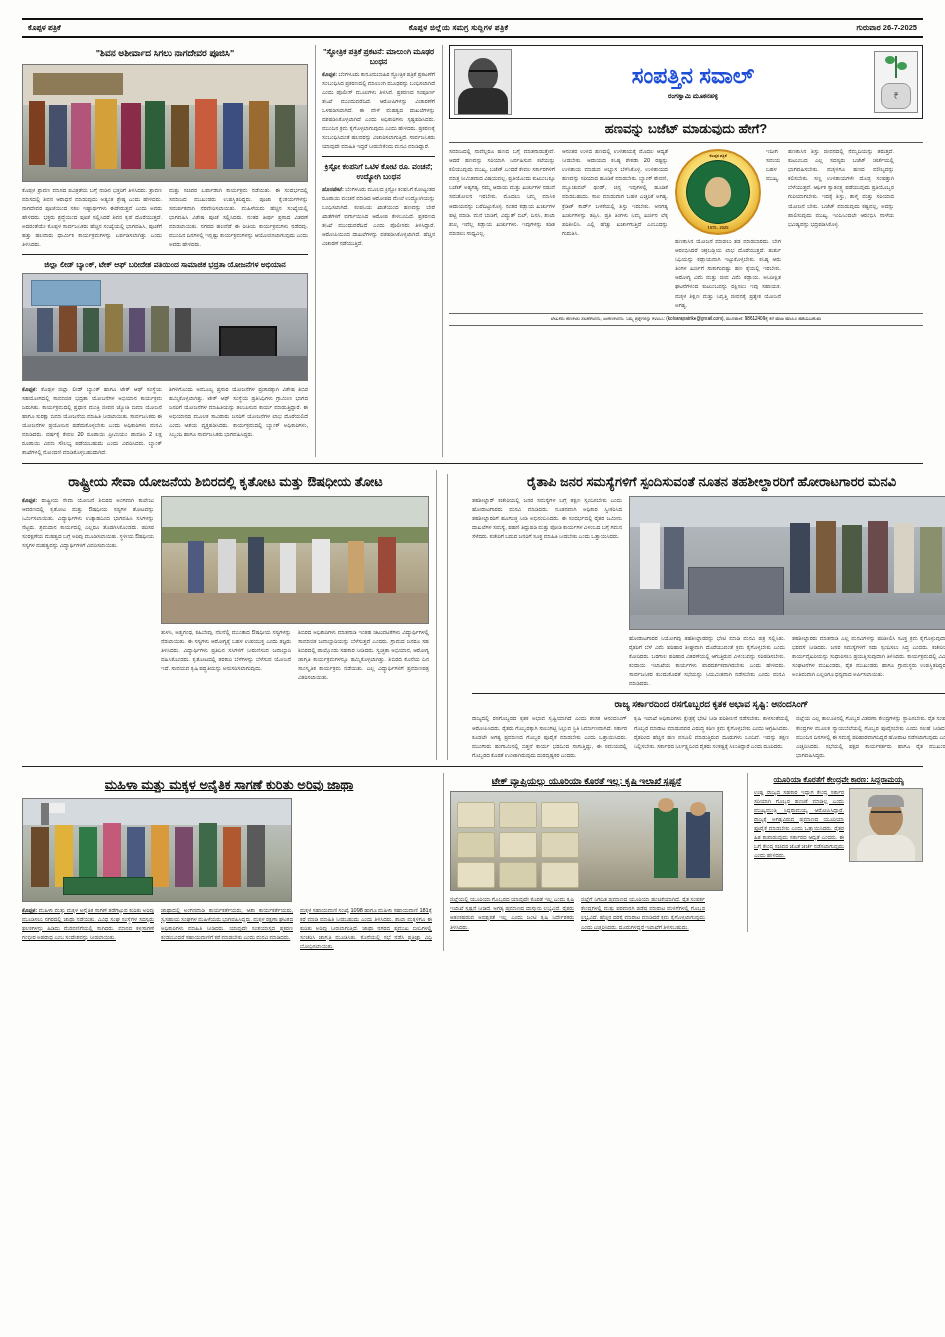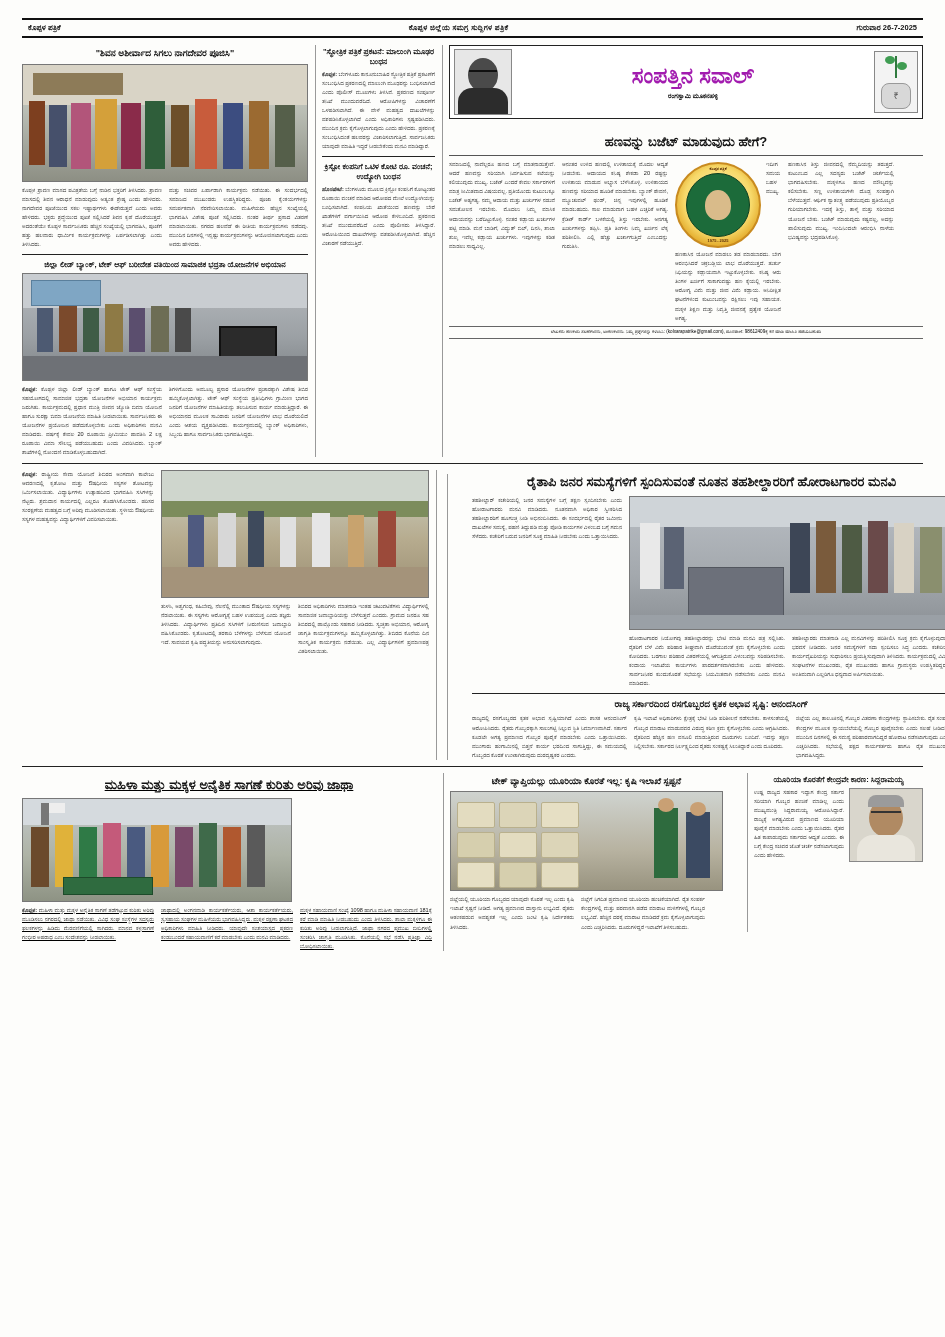--- a/index.html
+++ b/index.html
@@ -108,21 +108,21 @@
     overflow: hidden;
     border: .5px solid #888;
   }
   .savaal .title {
     flex: 1;
     text-align: center;
   }
   .savaal .title .main {
     font-size: 22px;
     font-weight: bold;
-    color: #a21caf;
+    color: #1d4ed8;
     line-height: 1;
   }
   .savaal .title .sub {
     font-size: 6.5px;
     margin-top: 5px;
     font-weight: bold;
   }
   .savaal .moneybag {
     width: 44px; height: 62px;
     border: .5px solid #888;
@@ -271,21 +271,21 @@
         </div>
         <div class="moneybag">
           <div style="position:absolute;left:50%;bottom:3px;transform:translateX(-50%);width:30px;height:26px;border-radius:8px;background:#d8d8d8;border:1px solid #999;"></div>
           <div style="position:absolute;left:50%;bottom:10px;transform:translateX(-50%);font-size:9px;color:#555;">₹</div>
           <div style="position:absolute;left:50%;top:4px;transform:translateX(-50%);width:2px;height:22px;background:#2f7a3f;"></div>
           <div style="position:absolute;left:10px;top:4px;width:10px;height:8px;border-radius:50%;background:#3f9c52;"></div>
           <div style="position:absolute;right:10px;top:10px;width:10px;height:8px;border-radius:50%;background:#3f9c52;"></div>
         </div>
       </div>
 
-      <h2 class="head red" style="margin-top:15px;">ಹಣವನ್ನು ಬಜೆಟ್ ಮಾಡುವುದು ಹೇಗೆ?</h2>
+      <h2 class="head red" style="margin-top:2px;">ಹಣವನ್ನು ಬಜೆಟ್ ಮಾಡುವುದು ಹೇಗೆ?</h2>
       <div class="rule-thin"></div>
 
       <div class="cols4" style="margin-top:3px;">
         <div class="col-text" style="width:106px;">ಸಮಾಜದಲ್ಲಿ ನಾವೆಲ್ಲರೂ ಹಣದ ಬಗ್ಗೆ ಮಾತನಾಡುತ್ತೇವೆ. ಆದರೆ ಹಣವನ್ನು ಸರಿಯಾಗಿ ನಿರ್ವಹಿಸುವ ಕಲೆಯನ್ನು ಕಲಿಯುವುದು ಮುಖ್ಯ. ಬಜೆಟ್ ಎಂದರೆ ಕೇವಲ ಸರ್ಕಾರಗಳಿಗೆ ಮಾತ್ರ ಸೀಮಿತವಾದ ವಿಷಯವಲ್ಲ. ಪ್ರತಿಯೊಂದು ಕುಟುಂಬಕ್ಕೂ ಬಜೆಟ್ ಅತ್ಯಗತ್ಯ. ನಮ್ಮ ಆದಾಯ ಮತ್ತು ಖರ್ಚುಗಳ ನಡುವೆ ಸಮತೋಲನ ಇರಬೇಕು. ಮೊದಲು ನಿಮ್ಮ ಮಾಸಿಕ ಆದಾಯವನ್ನು ಬರೆದಿಟ್ಟುಕೊಳ್ಳಿ. ನಂತರ ಕಡ್ಡಾಯ ಖರ್ಚುಗಳ ಪಟ್ಟಿ ಮಾಡಿ. ಮನೆ ಬಾಡಿಗೆ, ವಿದ್ಯುತ್ ಬಿಲ್, ದಿನಸಿ, ಶಾಲಾ ಶುಲ್ಕ ಇವೆಲ್ಲ ಕಡ್ಡಾಯ ಖರ್ಚುಗಳು. ಇವುಗಳನ್ನು ಕಡಿತ ಮಾಡಲು ಸಾಧ್ಯವಿಲ್ಲ.</div>
         <div class="col-text" style="width:106px;">ಆನಂತರ ಉಳಿದ ಹಣದಲ್ಲಿ ಉಳಿತಾಯಕ್ಕೆ ಮೊದಲ ಆದ್ಯತೆ ನೀಡಬೇಕು. ಆದಾಯದ ಕನಿಷ್ಠ ಶೇಕಡಾ 20 ರಷ್ಟನ್ನು ಉಳಿತಾಯ ಮಾಡುವ ಅಭ್ಯಾಸ ಬೆಳೆಸಿಕೊಳ್ಳಿ. ಉಳಿತಾಯದ ಹಣವನ್ನು ಸರಿಯಾದ ಹೂಡಿಕೆ ಮಾಡಬೇಕು. ಬ್ಯಾಂಕ್ ಠೇವಣಿ, ಮ್ಯೂಚುವಲ್ ಫಂಡ್, ಚಿನ್ನ ಇವುಗಳಲ್ಲಿ ಹೂಡಿಕೆ ಮಾಡಬಹುದು. ಸಾಲ ಮಾಡುವಾಗ ಬಹಳ ಎಚ್ಚರಿಕೆ ಅಗತ್ಯ. ಕ್ರೆಡಿಟ್ ಕಾರ್ಡ್ ಬಳಕೆಯಲ್ಲಿ ಶಿಸ್ತು ಇರಬೇಕು. ಅನಗತ್ಯ ಖರ್ಚುಗಳನ್ನು ತಪ್ಪಿಸಿ. ಪ್ರತಿ ತಿಂಗಳು ನಿಮ್ಮ ಖರ್ಚಿನ ಲೆಕ್ಕ ಪರಿಶೀಲಿಸಿ. ಎಲ್ಲಿ ಹೆಚ್ಚು ಖರ್ಚಾಗುತ್ತಿದೆ ಎಂಬುದನ್ನು ಗುರುತಿಸಿ.</div>
         <div class="col-text" style="width:106px;">
           <div class="emblem">
             <div class="inner"></div>
             <div class="face"></div>
             <div class="txt-top">ಕೊಪ್ಪಳ ಪತ್ರಿಕೆ</div>
@@ -297,20 +297,21 @@
       </div>
       <div class="contactline">ಲೇಖಕರು ಹಣಕಾಸು ಸಲಹೆಗಾರರು, ಅಂಕಣಕಾರರು. ನಿಮ್ಮ ಪ್ರಶ್ನೆಗಳನ್ನು ಕಳುಹಿಸಿ: (kolxarapatrike@gmail.com), ದೂರವಾಣಿ: 98612409ಕ್ಕೆ ಕರೆ ಮಾಡಿ ಮಾಹಿತಿ ಪಡೆಯಬಹುದು</div>
     </div>
   </div>
 
   <div class="rule" style="margin:6px 0;"></div>
 
   <div style="display:flex;gap:7px;">
 
     <div style="width:414px;">
+      <h2 class="head">ರಾಷ್ಟ್ರೀಯ ಸೇವಾ ಯೋಜನೆಯ ಶಿಬಿರದಲ್ಲಿ ಕೃತೋಟ ಮತ್ತು ಔಷಧೀಯ ತೋಟ</h2>
       <div class="cols3">
         <div class="col-text" style="width:132px;">
           <span class="lead">ಕೊಪ್ಪಳ:</span>
           <span>ರಾಷ್ಟ್ರೀಯ ಸೇವಾ ಯೋಜನೆ ಶಿಬಿರದ ಅಂಗವಾಗಿ ಕಾಲೇಜು ಆವರಣದಲ್ಲಿ ಕೃತೋಟ ಮತ್ತು ಔಷಧೀಯ ಸಸ್ಯಗಳ ತೋಟವನ್ನು ನಿರ್ಮಿಸಲಾಯಿತು. ವಿದ್ಯಾರ್ಥಿಗಳು ಉತ್ಸಾಹದಿಂದ ಭಾಗವಹಿಸಿ ಸಸಿಗಳನ್ನು ನೆಟ್ಟರು. ಶ್ರಮದಾನ ಕಾರ್ಯದಲ್ಲಿ ಎಲ್ಲರೂ ತೊಡಗಿಸಿಕೊಂಡರು. ಪರಿಸರ ಸಂರಕ್ಷಣೆಯ ಮಹತ್ವದ ಬಗ್ಗೆ ಅರಿವು ಮೂಡಿಸಲಾಯಿತು. ಸ್ಥಳೀಯ ಔಷಧೀಯ ಸಸ್ಯಗಳ ಮಹತ್ವವನ್ನು ವಿದ್ಯಾರ್ಥಿಗಳಿಗೆ ವಿವರಿಸಲಾಯಿತು.</span>
         </div>
         <div style="width:268px;">
           <div class="photo" style="height:128px;">
             <div style="position:absolute;inset:0;background:linear-gradient(180deg,#cdd2c6 0%,#b6ab8e 55%,#9a8e72 100%);"></div>
             <div style="position:absolute;left:0;top:0;width:100%;height:40px;background:#cfd6cd;"></div>
             <div style="position:absolute;left:0;top:30px;width:100%;height:16px;background:#7c8c5c;"></div>
@@ -397,21 +398,21 @@
         <div class="col-text" style="width:132px;">
           <span class="lead">ಕೊಪ್ಪಳ:</span>
           <span>ಮಹಿಳಾ ಮತ್ತು ಮಕ್ಕಳ ಅನೈತಿಕ ಸಾಗಣೆ ತಡೆಗಟ್ಟುವ ಕುರಿತು ಅರಿವು ಮೂಡಿಸಲು ನಗರದಲ್ಲಿ ಜಾಥಾ ನಡೆಯಿತು. ವಿವಿಧ ಸಂಘ ಸಂಸ್ಥೆಗಳ ಸದಸ್ಯರು ಫಲಕಗಳನ್ನು ಹಿಡಿದು ಮೆರವಣಿಗೆಯಲ್ಲಿ ಸಾಗಿದರು. ಮಾನವ ಕಳ್ಳಸಾಗಣೆ ಗಂಭೀರ ಅಪರಾಧ ಎಂಬ ಸಂದೇಶವನ್ನು ನೀಡಲಾಯಿತು.</span>
         </div>
         <div class="col-text" style="width:132px;">ಜಾಥಾದಲ್ಲಿ ಅಂಗನವಾಡಿ ಕಾರ್ಯಕರ್ತೆಯರು, ಆಶಾ ಕಾರ್ಯಕರ್ತೆಯರು, ಸ್ವಸಹಾಯ ಸಂಘಗಳ ಮಹಿಳೆಯರು ಭಾಗವಹಿಸಿದ್ದರು. ಮಕ್ಕಳ ರಕ್ಷಣಾ ಘಟಕದ ಅಧಿಕಾರಿಗಳು ಮಾಹಿತಿ ನೀಡಿದರು. ಯಾವುದೇ ಸಂಶಯಾಸ್ಪದ ಪ್ರಕರಣ ಕಂಡುಬಂದರೆ ಸಹಾಯವಾಣಿಗೆ ಕರೆ ಮಾಡಬೇಕು ಎಂದು ಮನವಿ ಮಾಡಿದರು.</div>
         <div class="col-text" style="width:132px;">ಮಕ್ಕಳ ಸಹಾಯವಾಣಿ ಸಂಖ್ಯೆ 1098 ಹಾಗೂ ಮಹಿಳಾ ಸಹಾಯವಾಣಿ 181ಕ್ಕೆ ಕರೆ ಮಾಡಿ ಮಾಹಿತಿ ನೀಡಬಹುದು ಎಂದು ತಿಳಿಸಿದರು. ಶಾಲಾ ಮಕ್ಕಳಿಗೂ ಈ ಕುರಿತು ಅರಿವು ನೀಡಲಾಗುತ್ತಿದೆ. ಜಾಥಾ ನಗರದ ಪ್ರಮುಖ ಬೀದಿಗಳಲ್ಲಿ ಸಂಚರಿಸಿ ಜಾಗೃತಿ ಮೂಡಿಸಿತು. ಕೊನೆಯಲ್ಲಿ ಸಭೆ ನಡೆಸಿ ಪ್ರತಿಜ್ಞಾ ವಿಧಿ ಬೋಧಿಸಲಾಯಿತು.</div>
       </div>
     </div>
 
     <div style="flex:1;padding-left:6px;border-left:.5px solid #999;">
-      <div style="display:flex;gap:24px;">
+      <div style="display:flex;gap:24px;text-decoration:underline;">
         <div style="flex:1;">
           <h3 class="head-sm">ಟೇಕ್ ವ್ಯಾಪ್ತಿಯಲ್ಲು ಯೂರಿಯಾ ಕೊರತೆ ಇಲ್ಲ: ಕೃಷಿ ಇಲಾಖೆ ಸ್ಪಷ್ಟನೆ</h3>
           <div class="photo" style="height:100px;">
             <div style="position:absolute;inset:0;background:linear-gradient(180deg,#cfd3cf 0%,#b7b2a0 60%,#98937f 100%);"></div>
             <div class="sack" style="left:6px;top:10px;width:38px;height:26px;background:#e3dcc0;border:1px solid #b9b08c;"></div>
             <div class="sack" style="left:48px;top:10px;width:38px;height:26px;background:#dcd5b8;border:1px solid #b9b08c;"></div>
             <div class="sack" style="left:90px;top:10px;width:38px;height:26px;background:#e6dfc4;border:1px solid #b9b08c;"></div>
             <div class="sack" style="left:6px;top:40px;width:38px;height:26px;background:#d6cfae;border:1px solid #b9b08c;"></div>
             <div class="sack" style="left:48px;top:40px;width:38px;height:26px;background:#e3dcc0;border:1px solid #b9b08c;"></div>
             <div class="sack" style="left:90px;top:40px;width:38px;height:26px;background:#dcd5b8;border:1px solid #b9b08c;"></div>

